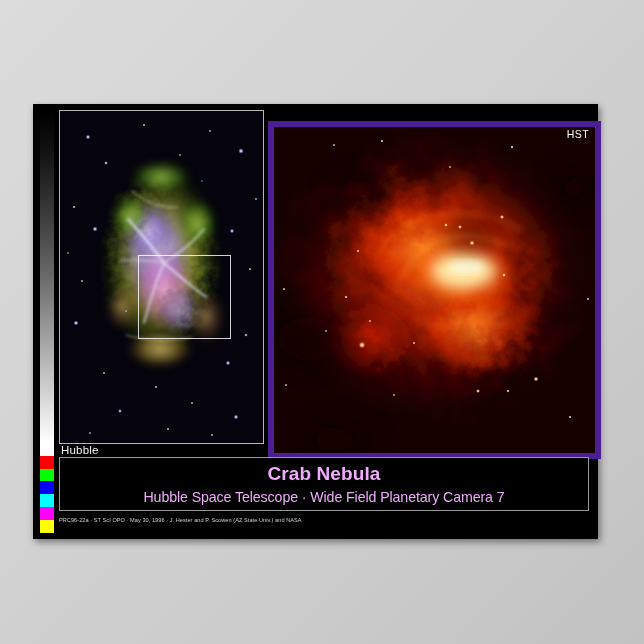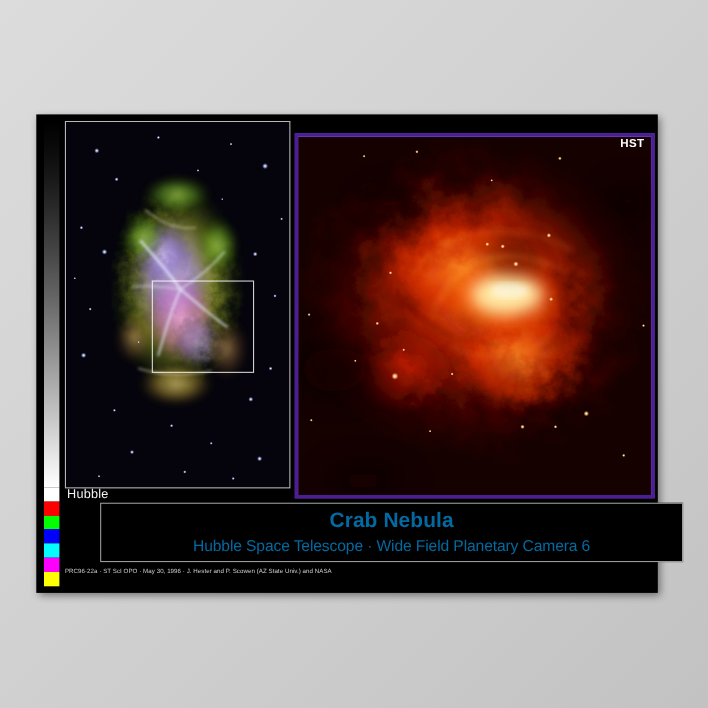--- a/index.html
+++ b/index.html
@@ -76,24 +76,23 @@
     letter-spacing: 0.2px;
   }
 
   
   #hst-panel {
     position: absolute;
     left: 235px;
     top: 17px;
     width: 321px;
     height: 326px;
-    border: 3px solid #4c1d95;
-    background: #8b5cf6;
+    border: 6px solid #4c1d95;
+    background: #b91c1c;
     overflow: hidden;
-    font-weight: bold;
   }
   #hst-label {
     position: absolute;
     right: 6px;
     top: 1px;
     color: #ffffff;
     font-size: 10.5px;
     letter-spacing: 0.4px;
     z-index: 9;
   }
@@ -102,22 +101,21 @@
   
   #caption {
     position: absolute;
     left: 26px;
     top: 353px;
     width: 528px;
     height: 52px;
     border: 1px solid #9a9a9a;
     background: #000;
     text-align: center;
-    color: #0369a1;
-    margin-left: 32px;
+    color: #f0abfc;
   }
   #title {
     font-size: 19px;
     font-weight: bold;
     letter-spacing: 0.1px;
     margin-top: 5px;
   }
   #subtitle {
     font-size: 14.2px;
     margin-top: 4px;
@@ -378,17 +376,17 @@
         <circle cx="108" cy="14" r="1.6" fill="url(#hg-star)"></circle>
         <circle cx="60" cy="18" r="1.4" fill="url(#hg-star)"></circle>
         <circle cx="314" cy="172" r="1.5" fill="url(#hg-star)"></circle>
         <circle cx="176" cy="40" r="1.3" fill="url(#hg-star)"></circle>
       </g>
     </svg>
   </div>
 
   <div id="caption">
     <div id="title">Crab Nebula</div>
-    <div id="subtitle">Hubble Space Telescope · Wide Field Planetary Camera 6</div>
+    <div id="subtitle">Hubble Space Telescope · Wide Field Planetary Camera 7</div>
   </div>
 
   <div id="credit">PRC96-22a · ST ScI OPO · May 30, 1996 · J. Hester and P. Scowen  (AZ State Univ.) and NASA</div>
 </div>
 
 </body></html>

